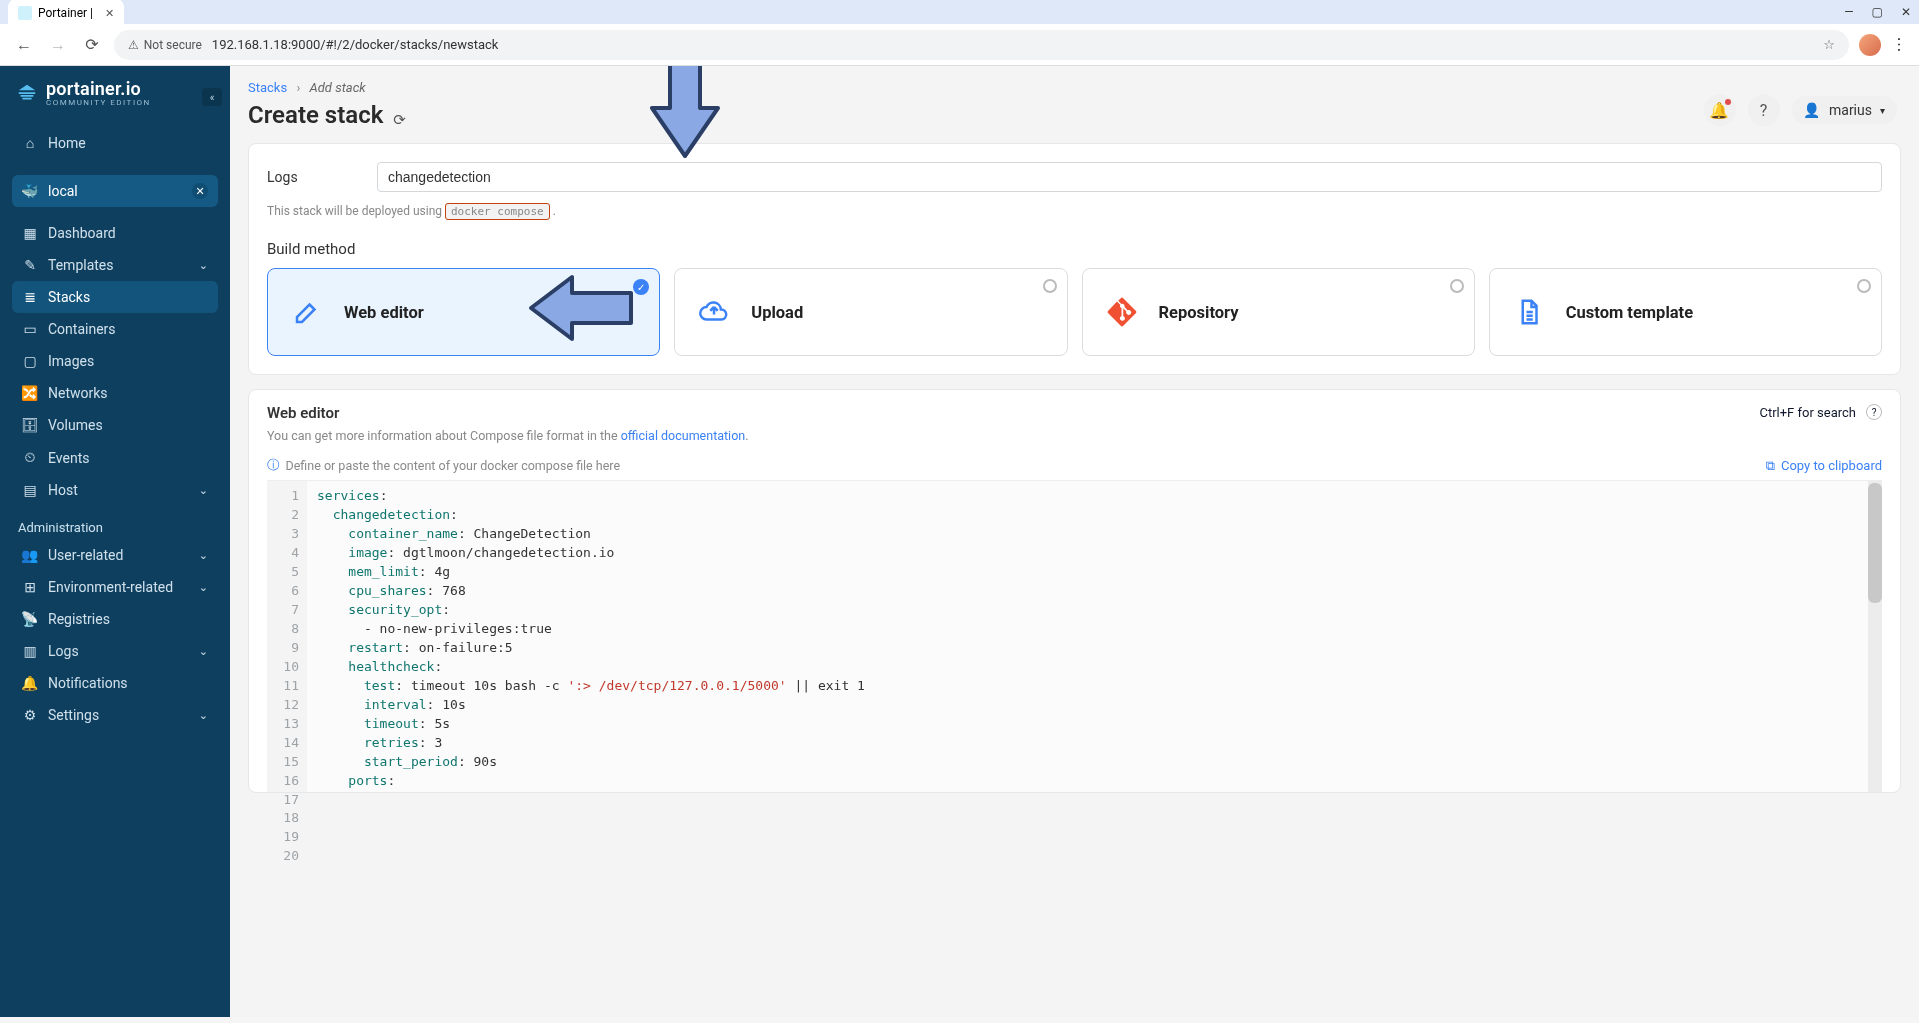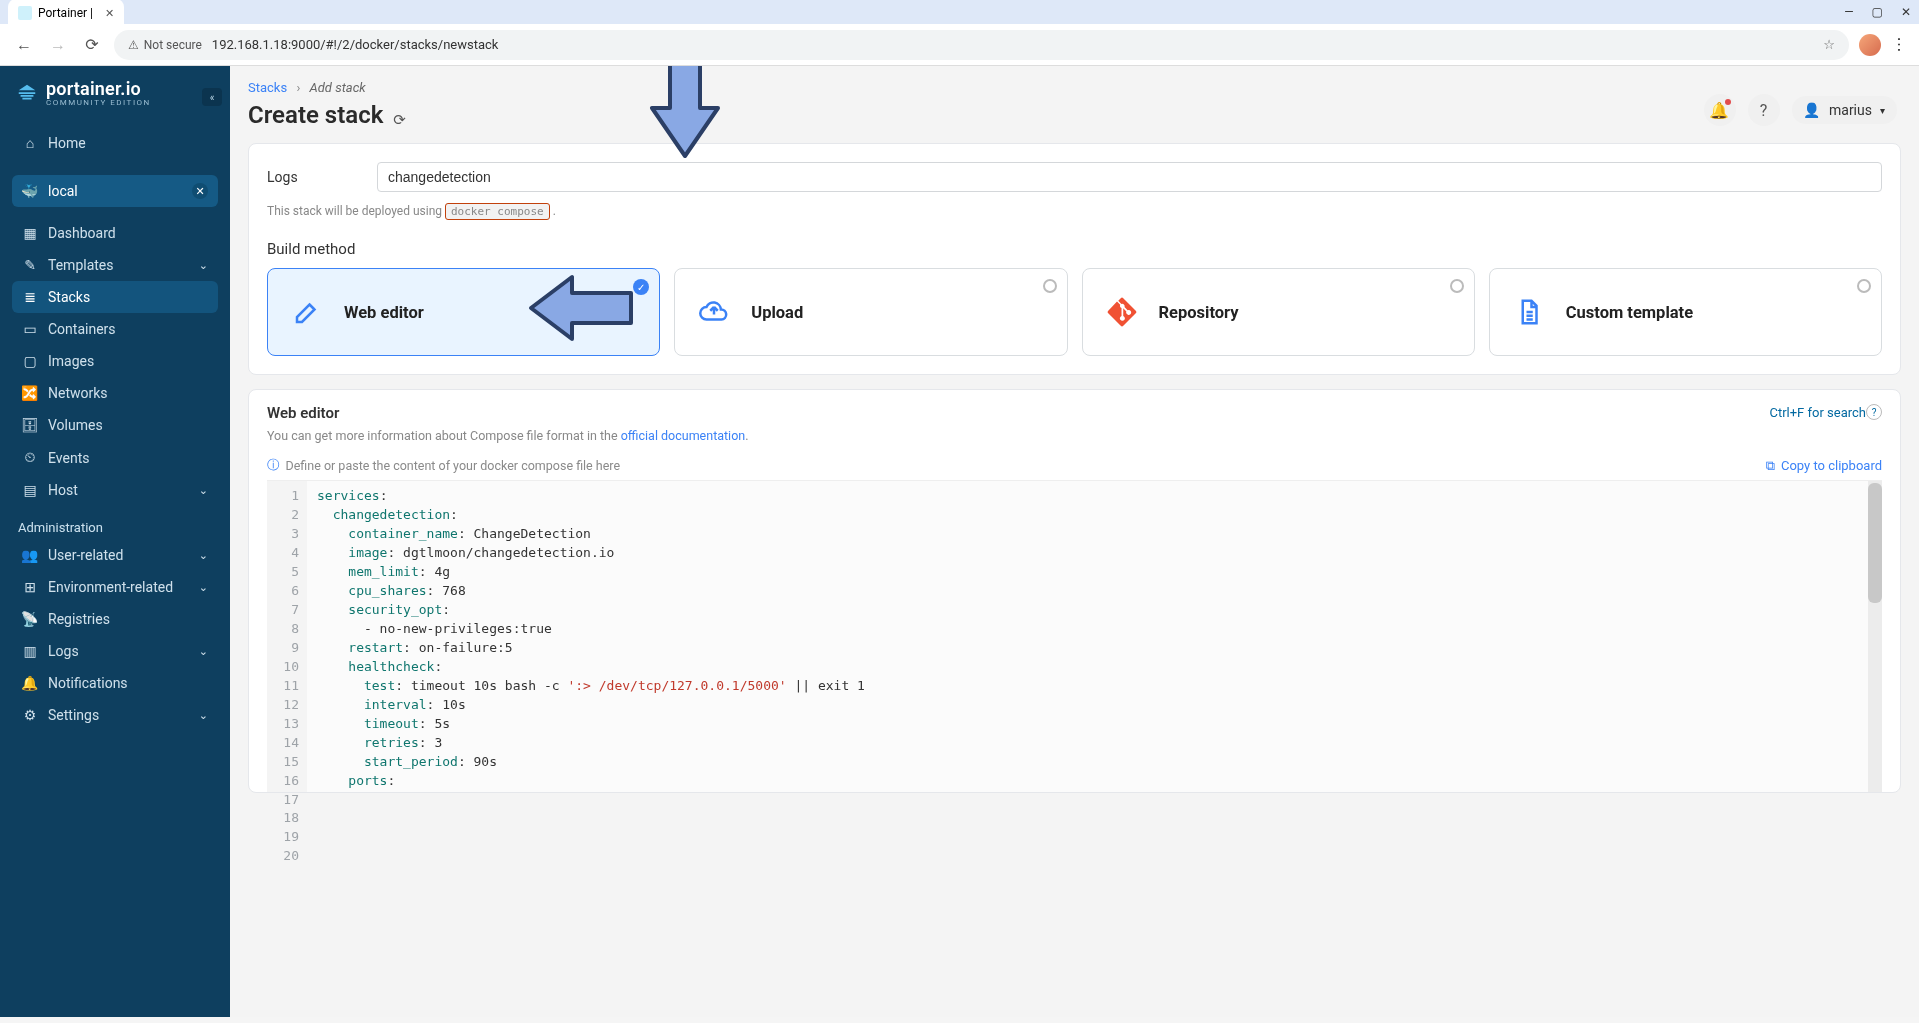--- a/index.html
+++ b/index.html
@@ -71,21 +71,21 @@
 .method { flex: 1; background: #fff; border: 1px solid #d9dde0; border-radius: 8px; padding: 22px 18px; display: flex; align-items: center; gap: 16px; cursor: pointer; position: relative; }
 .method.active { border-color: #3b82f6; background: #e9f4ff; }
 .method .radio { position: absolute; top: 10px; right: 10px; width: 14px; height: 14px; border: 2px solid #bbb; border-radius: 50%; }
 .method .check { position: absolute; top: 10px; right: 10px; width: 16px; height: 16px; border-radius: 50%; background: #3b82f6; display: flex; align-items: center; justify-content: center; color: #fff; font-size: 10px; }
 .method .label { font-weight: 700; font-size: 16.5px; color: #222; }
 .method .ic-box { width: 42px; height: 42px; display: flex; align-items: center; justify-content: center; }
 
 .editor-card { background: #fff; border: 1px solid #e5e7eb; border-radius: 8px; margin: 0 18px 14px 18px; padding: 14px 18px 0 18px; }
 .editor-top { display: flex; justify-content: space-between; align-items: flex-start; }
 .editor-h { font-size: 15px; color: #333; font-weight: 600; }
-.ctrlf { font-size: 13px; color: #0369a1; display: flex; align-items: center; gap: 0; }
+.ctrlf { font-size: 13px; color: #0f172a; display: flex; align-items: center; gap: 10px; }
 .editor-note { font-size: 12.5px; color: #888; margin-top: 6px; margin-bottom: 14px; }
 .editor-note a { color: #3b82f6; text-decoration: none; }
 .editor-actions { display: flex; justify-content: space-between; align-items: center; margin-bottom: 6px; }
 .hint { font-size: 12.5px; color: #8a8a8a; display: flex; align-items: center; gap: 6px; }
 .copy { font-size: 13px; color: #3b82f6; display: flex; align-items: center; gap: 6px; cursor: pointer; }
 
 .editor-body { position: relative; display: flex; border-top: 1px solid #eee; background: #fbfbfb; font-family: "Menlo","Consolas",monospace; font-size: 13px; height: 312px; }
 .ln-col { width: 40px; background: #f3f3f3cc; color: #9ea3a8; text-align: right; padding: 6px 8px 6px 4px; line-height: 1.46; }
 .code-col { flex: 1; padding: 6px 10px; line-height: 1.46; white-space: pre; color: #333; overflow: hidden; }
 .editor-scrollbar { width: 14px; background: #ececec; }

